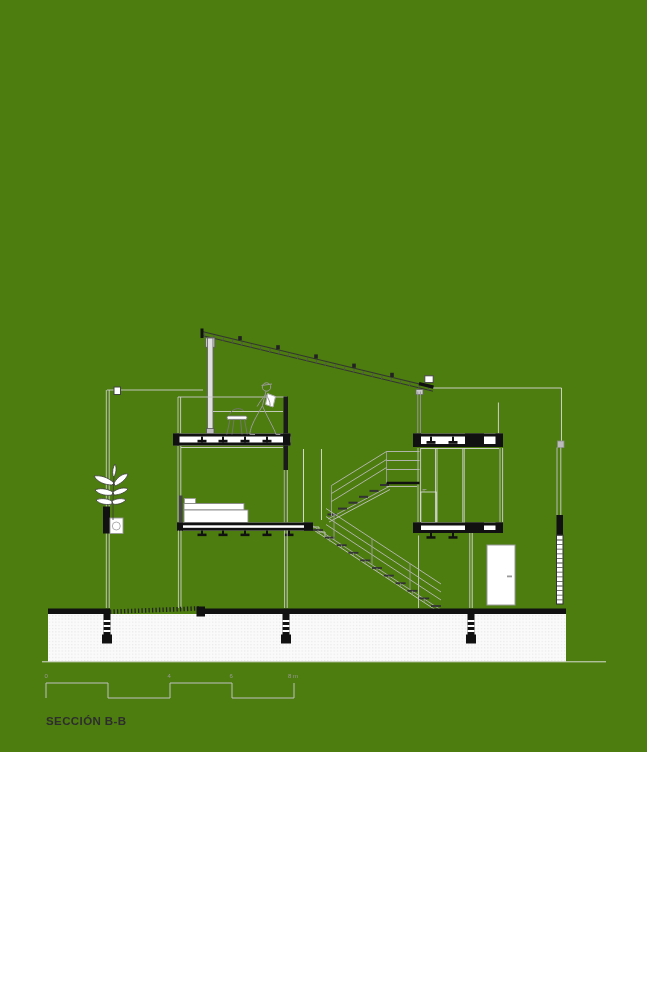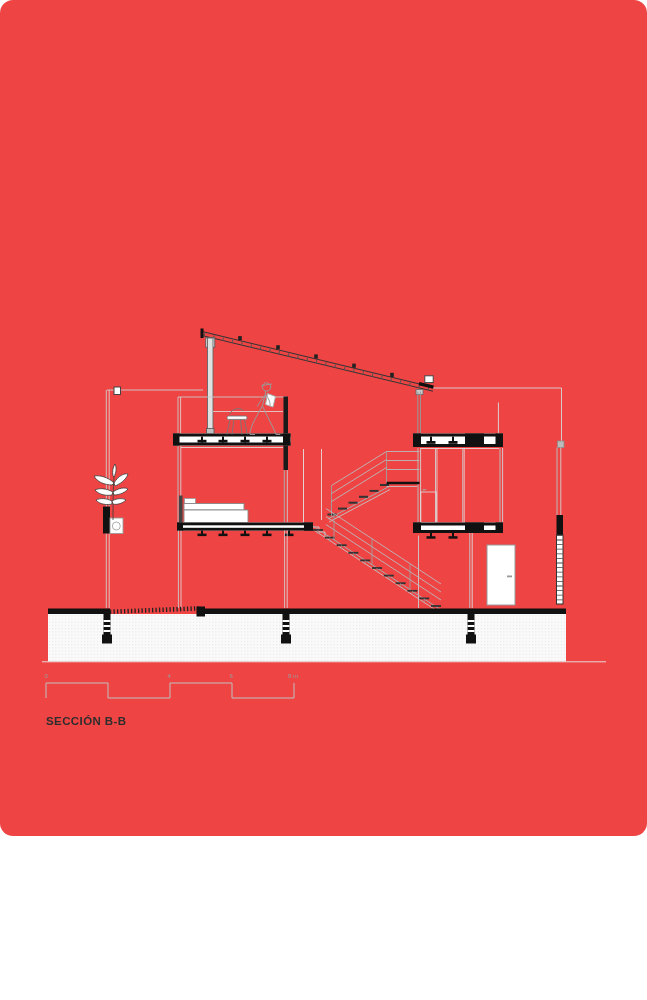--- a/index.html
+++ b/index.html
@@ -1,22 +1,21 @@
 <!DOCTYPE html>
 <html><head>
 <meta charset="utf-8">
 <style>
   html,body{margin:0;padding:0;background:#ffffff;}
   .sheet{
     position:relative;
-    width:647px;height:836px;
-    background:#ef4444;
+    width:647px;height:752px;
+    background:#4d7c0f;
     overflow:hidden;
     font-family:"Liberation Sans", sans-serif;
-    border-radius:13px;
   }
   svg{position:absolute;left:0;top:0;}
   .title-text{
     font-family:"Liberation Sans", sans-serif;
     font-size:11.5px;
     font-weight:600;
     letter-spacing:0.4px;
     fill:#2e2e2e;
   }
   .scale-label{

